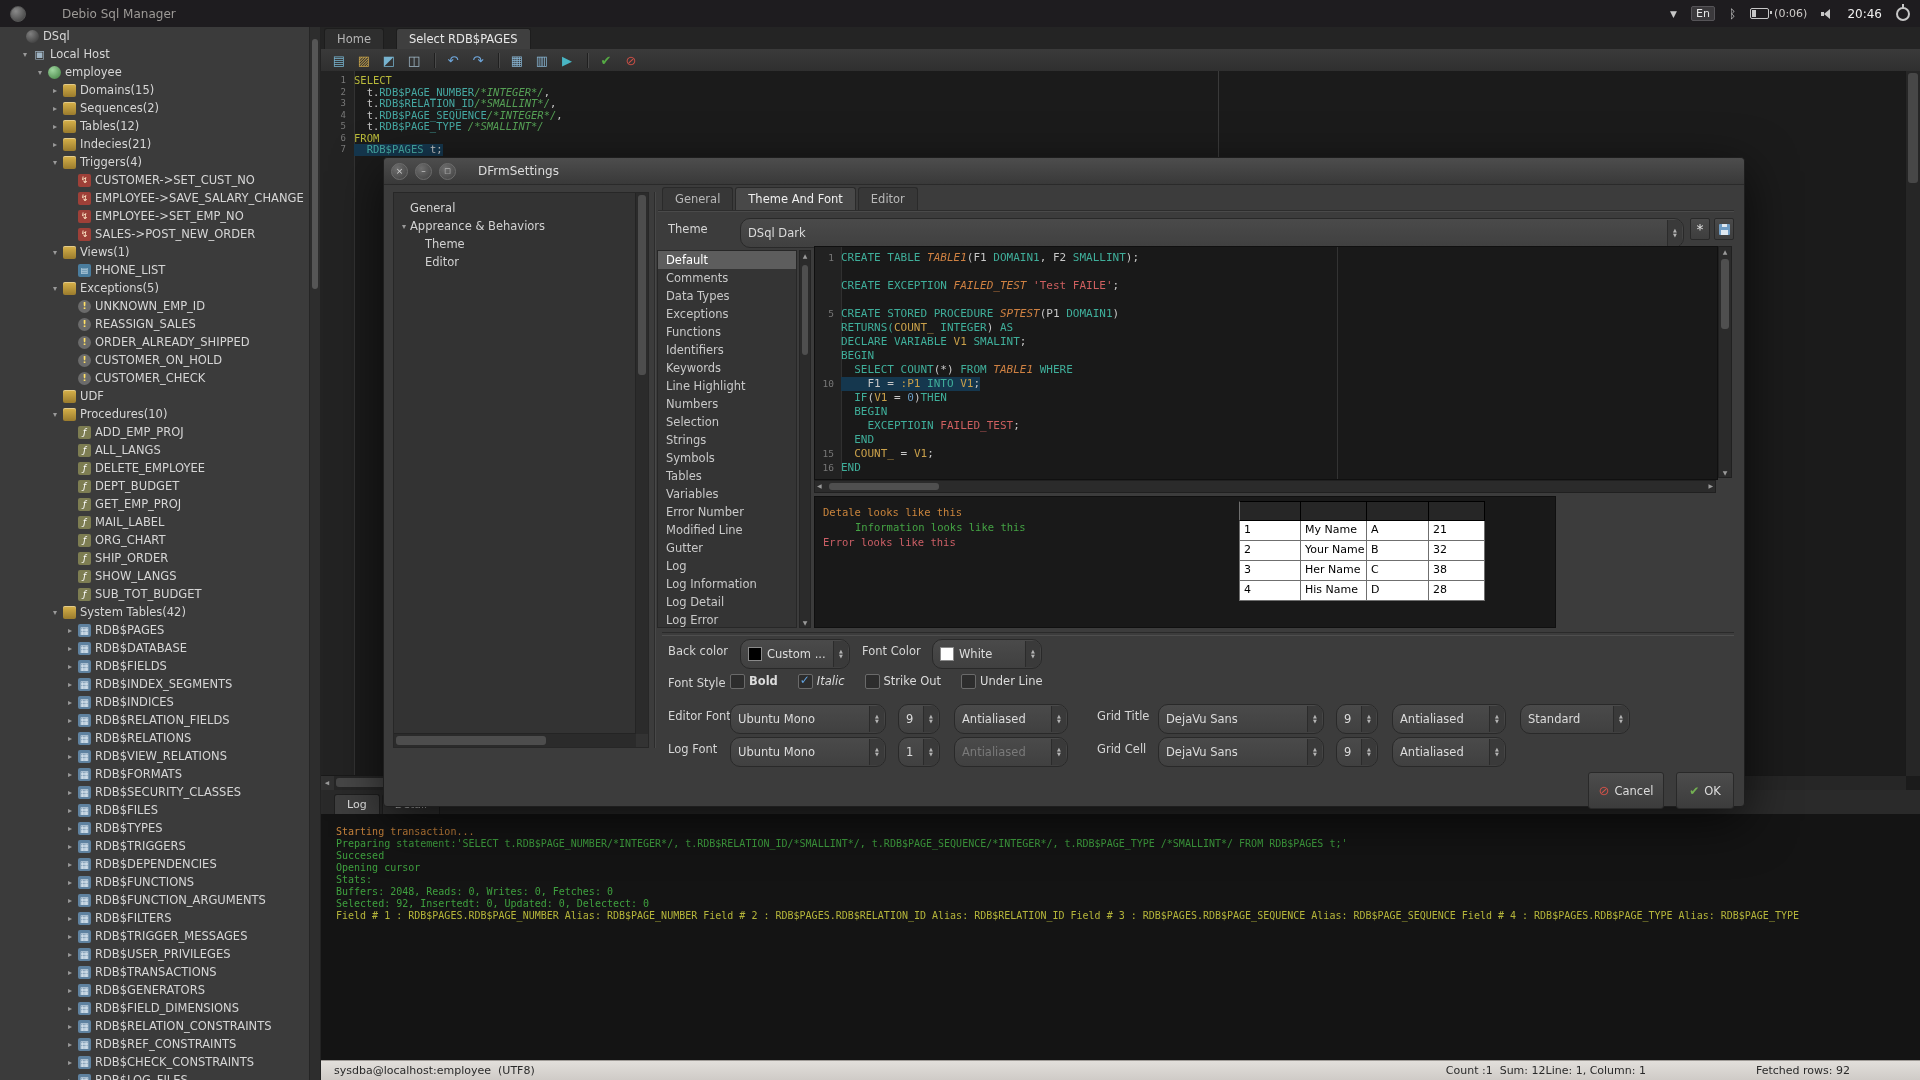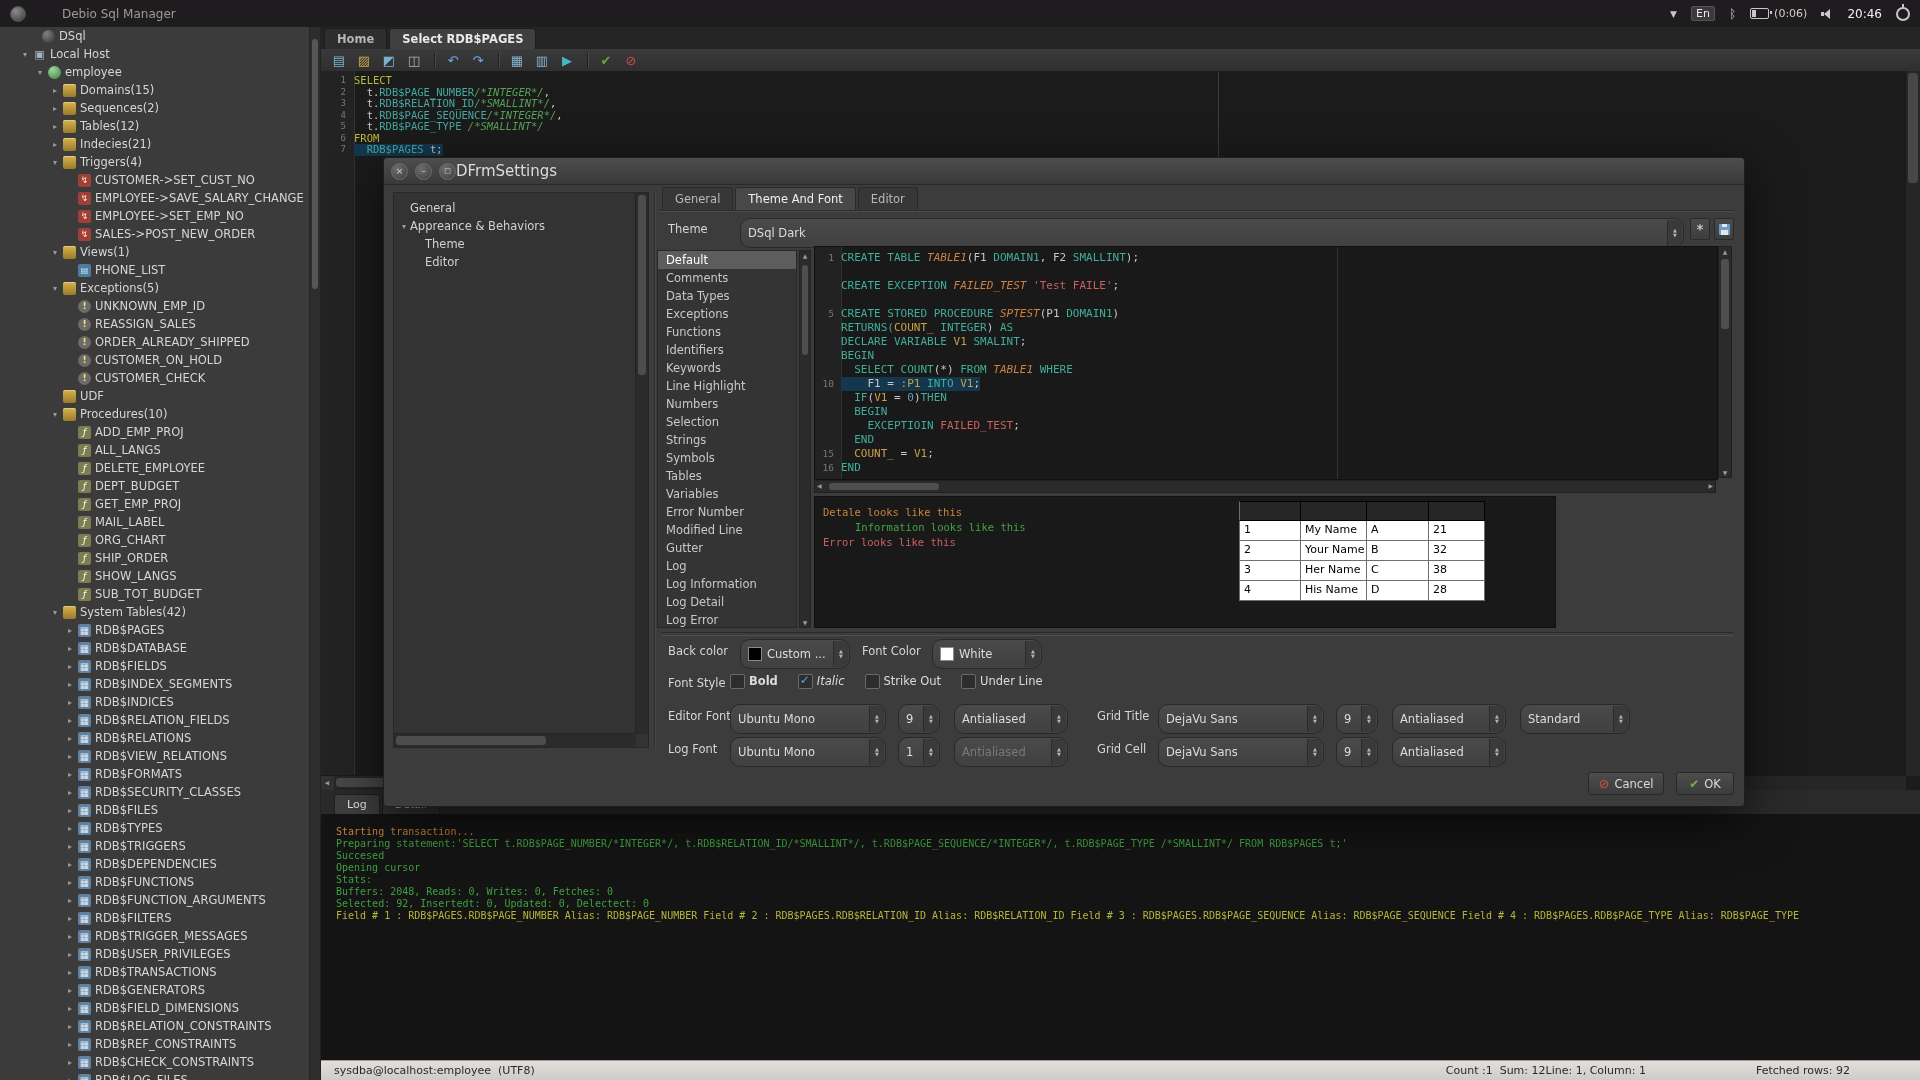--- a/index.html
+++ b/index.html
@@ -48,21 +48,21 @@
   .ic-procedure{background:#7d7d52;}
   .ic-procedure::after{content:"ƒ";color:#fff;font-size:9px;font-style:italic;}
   .ic-table{background:#5f82a0;}
   .ic-table::after{content:"▦";color:#e4eef6;font-size:10px;}
   .sb-scroll{position:absolute;right:0;top:0;bottom:0;width:10px;background:#2d2d2d;border-left:1px solid #252525;}
   .sb-thumb{position:absolute;left:2px;right:2px;top:12px;height:250px;background:#565656;border-radius:4px;}
 
   
   .main{position:absolute;left:320px;top:27px;right:0;bottom:0;background:#2a2a2a;}
   .doc-tabs{position:absolute;left:0;right:0;top:0;height:22px;background:#242424;border-bottom:1px solid #1c1c1c;
-            display:flex;align-items:flex-end;padding-left:4px;gap:2px;font-weight:bold;}
+            display:flex;align-items:flex-end;padding-left:4px;gap:12px;}
   .doc-tab{padding:3px 12px;font-size:11.5px;color:#b5b5b5;background:#2e2e2e;border:1px solid #1d1d1d;
            border-bottom:none;border-radius:3px 3px 0 0;}
   .doc-tab.active{background:#3f3f3f;color:#e8e8e8;}
   .toolbar{position:absolute;left:0;right:0;top:22px;height:22px;background:linear-gradient(#3a3a3a,#2f2f2f);
            border-bottom:1px solid #222;display:flex;align-items:center;padding-left:8px;gap:3px;}
   .tb-btn{width:22px;height:19px;border-radius:3px;display:flex;align-items:center;justify-content:center;}
   .tb-btn .g{font-size:13px;line-height:13px;}
   .tbsep{margin-left:14px;position:relative;}
   .tbsep::before{content:"";position:absolute;left:-8px;top:2px;bottom:2px;width:1px;background:#1f1f1f;box-shadow:1px 0 0 #4a4a4a;}
 
@@ -122,21 +122,21 @@
   .dialog{position:absolute;left:383px;top:157px;width:1360px;height:648px;background:#3c3c3c;
           border:1px solid #1e1e1e;border-radius:4px;box-shadow:0 14px 50px rgba(0,0,0,.65);z-index:10;font-size:11.5px;}
   .dlg-title{position:absolute;left:0;right:0;top:0;height:26px;background:linear-gradient(#4d4d4d,#393939);
              border-bottom:1px solid #2a2a2a;border-radius:4px 4px 0 0;display:flex;align-items:center;color:#dcdcdc;}
   .wbtn{width:15px;height:15px;border-radius:50%;margin-left:7px;border:1px solid #6d6d6d;
         background:radial-gradient(circle at 35% 30%,#6e6e6e,#3e3e3e);color:#d0d0d0;
         display:flex;align-items:center;justify-content:center;font-size:9px;line-height:9px;}
   .wb-close::after{content:"×";}
   .wb-min::after{content:"–";}
   .wb-max::after{content:"□";font-size:7px;}
-  .dlg-title-text{font-size:15px;}
+  .dlg-title-text{margin-left:22px;font-size:12px;}
 
   .dlg-tree{position:absolute;left:9px;top:34px;width:256px;height:556px;background:#333;border:1px solid #272727;box-sizing:border-box;}
   .dt-row{height:18px;display:flex;align-items:center;color:#d2d2d2;white-space:nowrap;}
   .dlg-tree .rows{padding-top:6px;}
   .dt-vscroll{position:absolute;right:0;top:0;bottom:13px;width:12px;background:#2b2b2b;border-left:1px solid #242424;}
   .dt-vscroll .thumb{position:absolute;left:2px;right:2px;top:2px;height:180px;background:#4d4d4d;border-radius:3px;}
   .dt-hscroll{position:absolute;left:0;right:12px;bottom:0;height:13px;background:#2b2b2b;border-top:1px solid #242424;}
   .dt-hscroll .thumb{position:absolute;top:2px;height:9px;left:2px;width:150px;background:#4d4d4d;border-radius:3px;}
   .dlg-splitter{position:absolute;left:270px;top:34px;height:556px;width:1px;background:#2c2c2c;box-shadow:1px 0 0 #484848;}
 
@@ -200,21 +200,21 @@
   .g-cell:nth-child(4){width:56px;}
 
   .dlg-sep{position:absolute;left:278px;right:10px;top:474px;height:2px;border-top:1px solid #2a2a2a;border-bottom:1px solid #4e4e4e;}
   .styles-row{position:absolute;left:346px;top:514px;height:18px;display:flex;align-items:center;gap:20px;}
   .cbx{display:flex;align-items:center;gap:4px;color:#dcdcdc;}
   .cbx .box{width:13px;height:13px;background:#2d2d2d;border:1px solid #6a6a6a;border-radius:2px;position:relative;flex:none;}
   .cbx.checked .box::after{content:"✓";position:absolute;left:1px;top:-2px;color:#63a3e0;font-size:12px;font-weight:bold;}
   .fs-bold .cbl{font-weight:bold;}
   .fs-italic .cbl{font-style:italic;}
 
-  .dbtn{position:absolute;height:23px;box-sizing:border-box;background:linear-gradient(#4c4c4c,#3c3c3c);
+  .dbtn{position:absolute;height:37px;box-sizing:border-box;background:linear-gradient(#4c4c4c,#3c3c3c);
         border:1px solid #292929;border-radius:3px;color:#dcdcdc;display:flex;align-items:center;justify-content:center;gap:5px;}
   .bic-cancel::before{content:"⊘";color:#d25249;font-size:13px;line-height:13px;}
   .bic-ok::before{content:"✔";color:#74b152;font-size:12px;line-height:12px;}
 </style>
 </head>
 <body>
 
 <div class="screen">
 
   <div class="topbar">
@@ -229,21 +229,21 @@
         <span class="tb-batttext">(0:06)</span>
       </span>
       <span class="vol"></span>
       <span class="tb-clock">20:46</span>
       <span class="pwr"></span>
     </span>
   </div>
 
   <div class="sidebar">
     <div class="tree">
-      <div class="tree-row" style="padding-left: 12px; margin-left: 16px;">
+      <div class="tree-row" style="padding-left: 12px;">
           <span class="tw"></span>
           <span class="tico ic-app"></span>
           <span class="tlabel">DSql</span>
         </div>
         <div class="tree-row" style="padding-left: 19px;">
           <span class="tw">▾</span>
           <span class="tico ic-host"></span>
           <span class="tlabel">Local Host</span>
         </div>
         <div class="tree-row" style="padding-left: 34px;">

